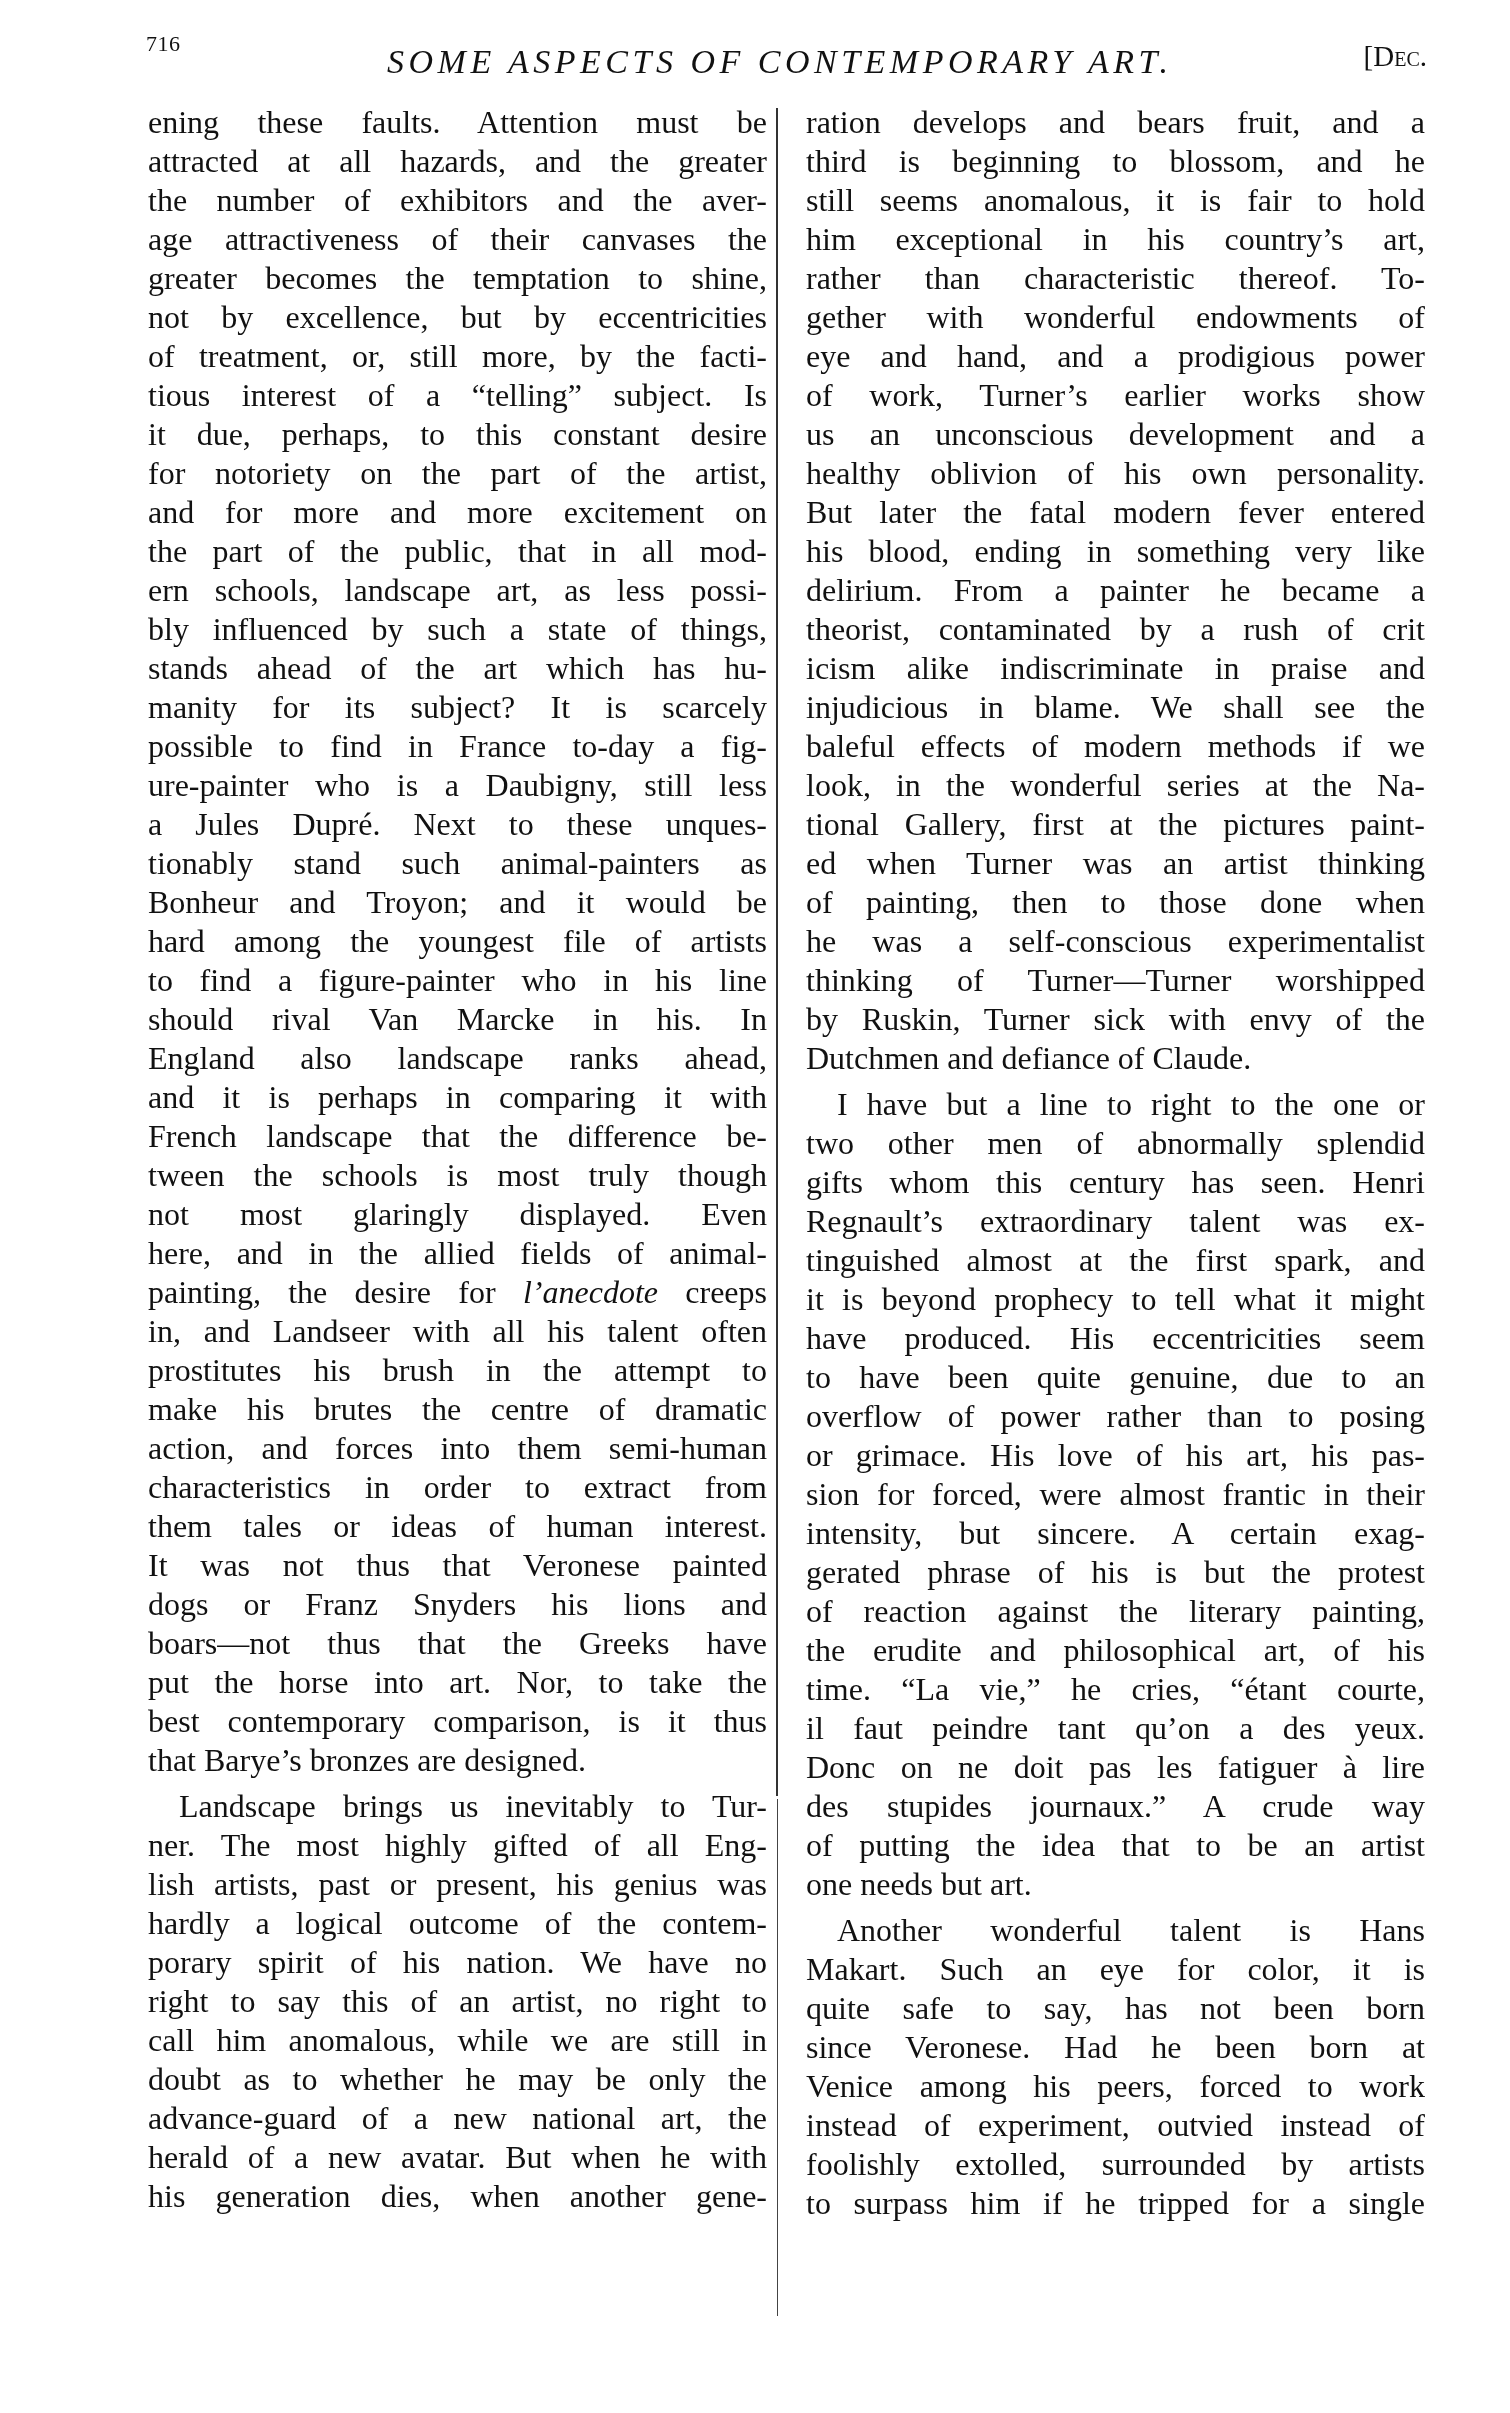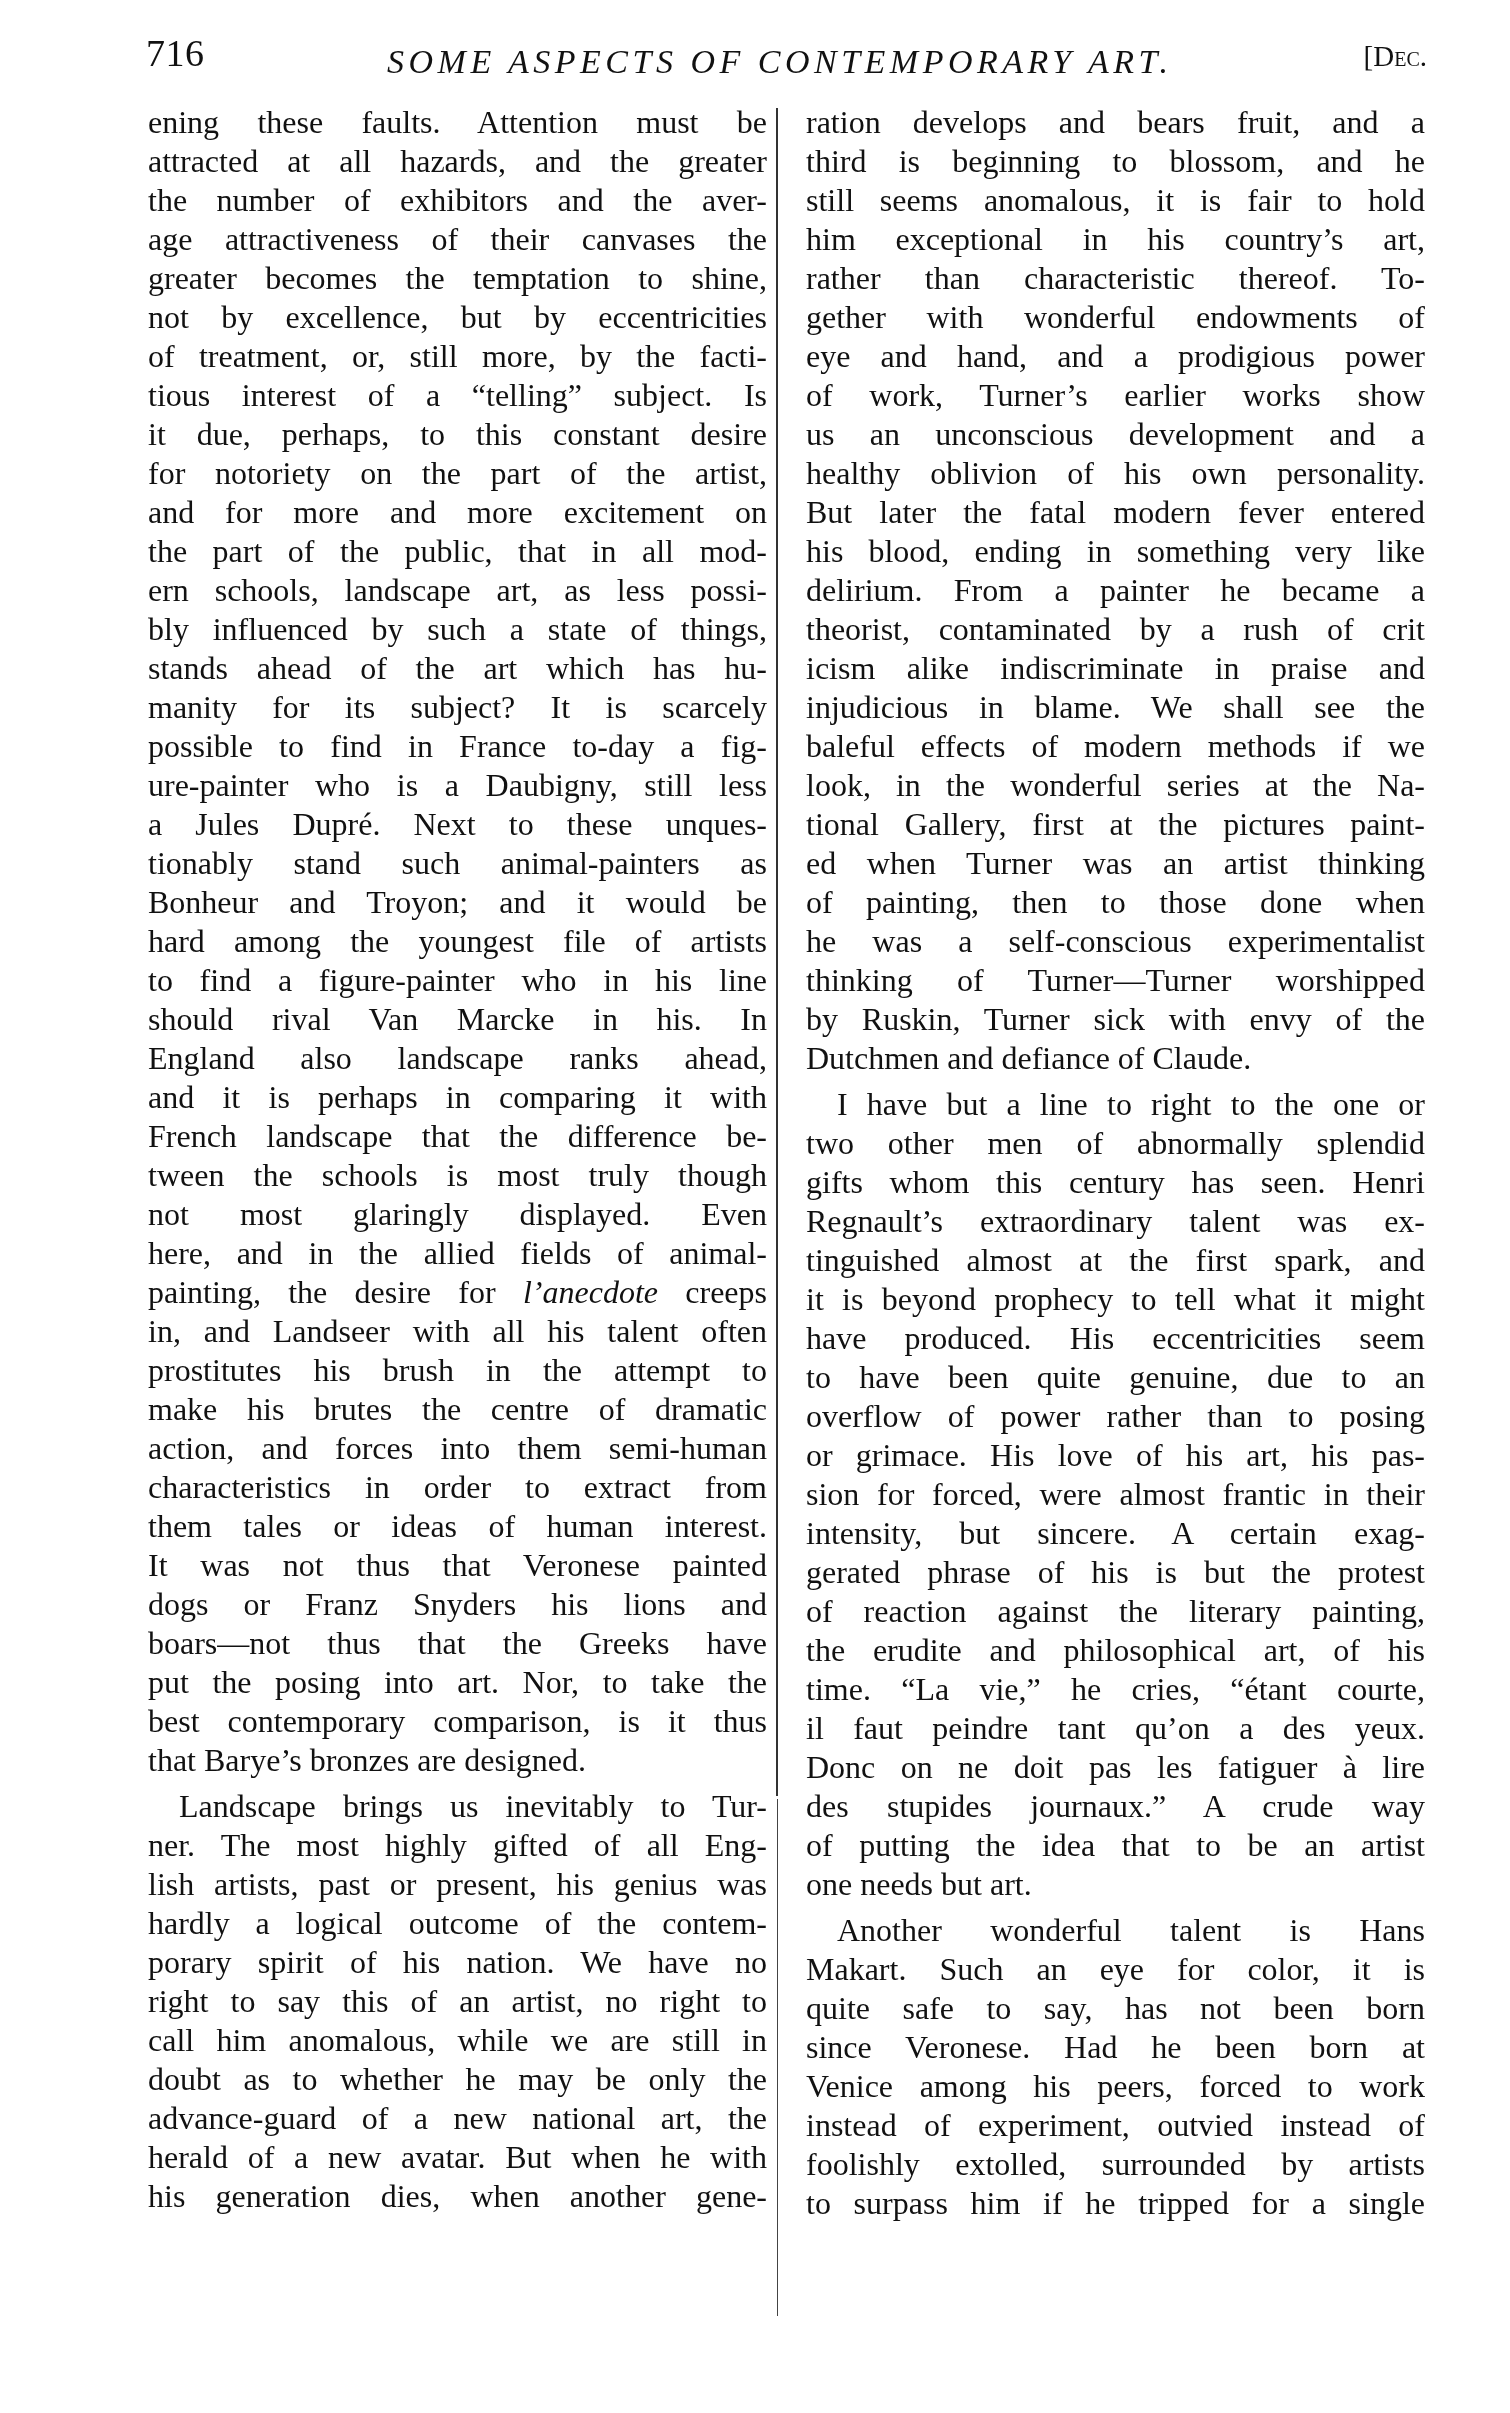--- a/index.html
+++ b/index.html
@@ -1,19 +1,19 @@
 <!DOCTYPE html>
 <html style="font-size:8px"><head>
 <meta charset="utf-8">
 <style>
   html, body { margin: 0; padding: 0; background: #ffffff; }
   body { width: 1511px; height: 2413px; position: relative; overflow: hidden;
          font-family: "Liberation Serif", "DejaVu Serif", serif; color: #111; }
   .header { position: absolute; top: 31px; left: 146px; width: 1286px; height: 45px; }
-  .folio { position: absolute; left: 0; top: 0; font-size: 38px; letter-spacing: 0.5px; }
+  .folio { position: absolute; left: 0; top: 0; font-size: 22px; letter-spacing: 0.5px; }
   .running-title { position: absolute; left: 241px; top: 12px; font-size: 34px; font-style: italic;
                    letter-spacing: 4.5px; }
   .issue-month { position: absolute; right: 5px; top: 9px; font-size: 29px; font-variant: small-caps; }
   .col { position: absolute; top: 103px; width: 619px; font-size: 32px; line-height: 39px;
          text-align: justify; }
   .col-left { left: 148px; }
   .col-right { left: 806px; }
   .line { display: block; white-space: nowrap; text-align-last: justify; text-align: justify;
           height: 39px; overflow: visible; }
   .line.last { text-align-last: left; }
@@ -69,21 +69,21 @@
     <span class="line"><span>painting, the desire for </span><span class="it">l’anecdote</span><span> creeps</span></span>
     <span class="line">in, and Landseer with all his talent often</span>
     <span class="line">prostitutes his brush in the attempt to</span>
     <span class="line">make his brutes the centre of dramatic</span>
     <span class="line">action, and forces into them semi-human</span>
     <span class="line">characteristics in order to extract from</span>
     <span class="line">them tales or ideas of human interest.</span>
     <span class="line">It was not thus that Veronese painted</span>
     <span class="line">dogs or Franz Snyders his lions and</span>
     <span class="line">boars—not thus that the Greeks have</span>
-    <span class="line">put the posing into art.  Nor, to take the</span>
+    <span class="line">put the horse into art.  Nor, to take the</span>
     <span class="line">best contemporary comparison, is it thus</span>
     <span class="line last">that Barye’s bronzes are designed.</span>
     <div class="gap"></div>
     <span class="line indent">Landscape brings us inevitably to Tur-</span>
     <span class="line">ner.  The most highly gifted of all Eng-</span>
     <span class="line">lish artists, past or present, his genius was</span>
     <span class="line">hardly a logical outcome of the contem-</span>
     <span class="line">porary spirit of his nation.  We have no</span>
     <span class="line">right to say this of an artist, no right to</span>
     <span class="line">call him anomalous, while we are still in</span>

